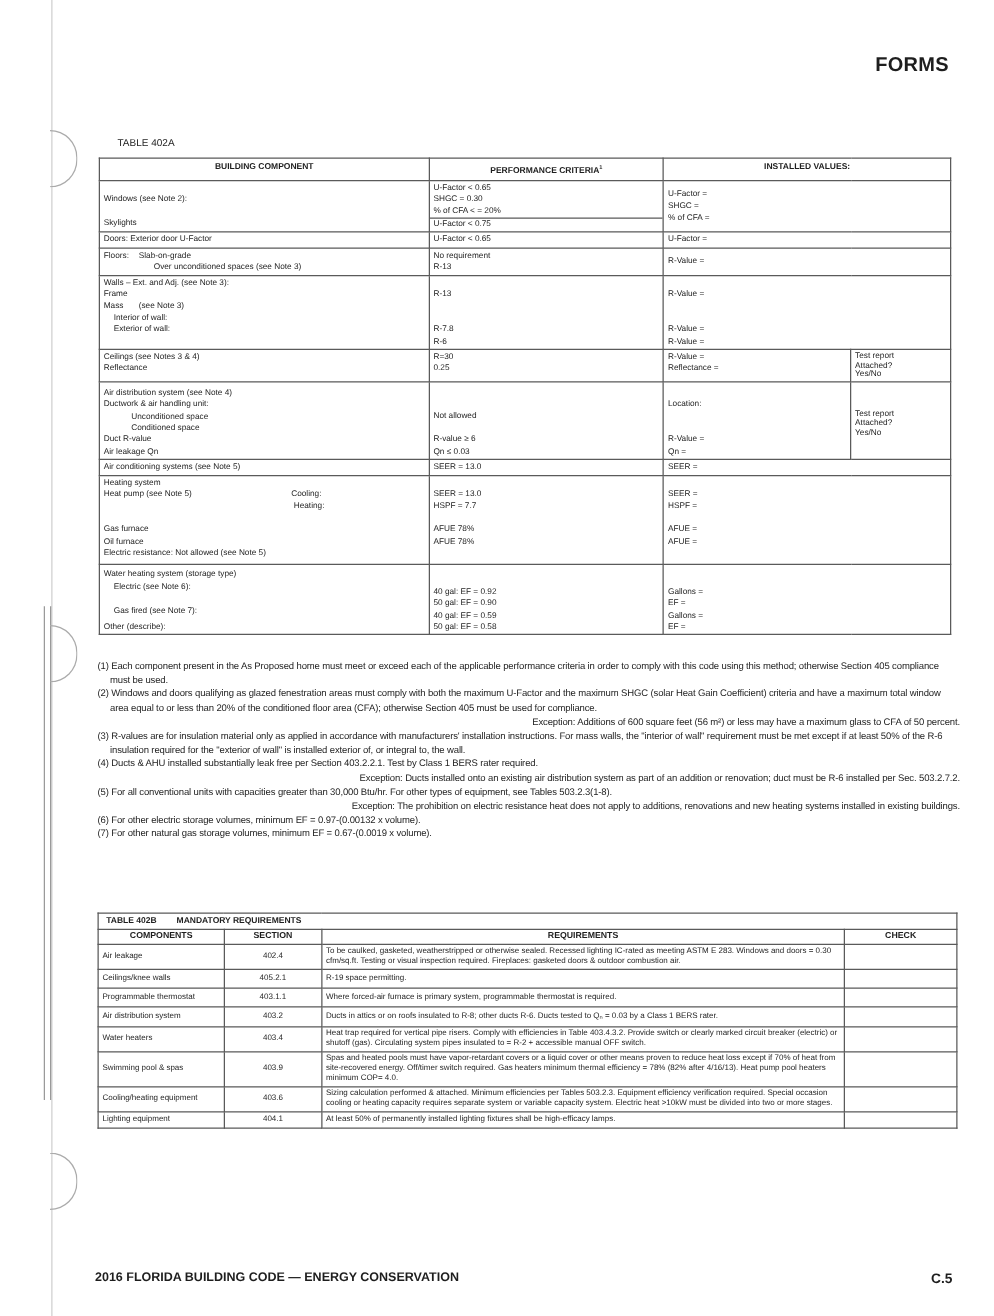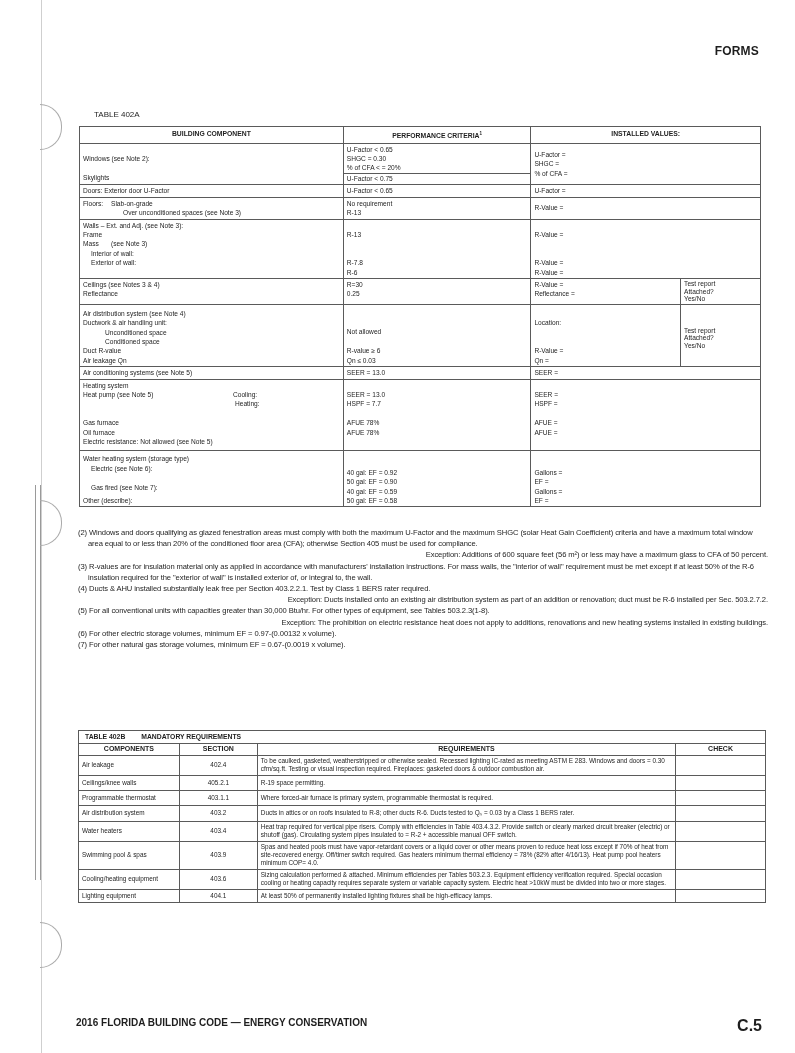--- a/index.html
+++ b/index.html
@@ -2,21 +2,21 @@
 <html><head>
 <meta charset="utf-8">
 <style>
   * { box-sizing: border-box; margin: 0; padding: 0; }
   html, body { width: 795px; height: 1053px; background: #ffffff; overflow: hidden; }
   body { position: relative; font-family: "Liberation Sans", sans-serif; color: #1e1e1e; }
 
   .binder-line { position: absolute; background: #9a9a9a; width: 1px; }
   .binder-hole { position: absolute; width: 22px; height: 46px; border: 1px solid #aaa; border-left: none; border-radius: 0 24px 24px 0; }
 
-  .header-forms { position: absolute; top: 44px; right: 36px; font-size: 12px; font-weight: bold; letter-spacing: 0.2px; margin-left: 10px; }
+  .header-forms { position: absolute; top: 44px; right: 36px; font-size: 16px; font-weight: bold; letter-spacing: 0.2px; margin-left: 10px; }
 
   .table-title { position: absolute; left: 94px; top: 110px; font-size: 8px; font-weight: normal; }
 
   table { border-collapse: collapse; }
   #t402a { position: absolute; left: 79px; top: 126px; width: 682px; font-size: 6.6px; line-height: 9.4px; }
   #t402a td, #t402a th { border: 1px solid #5a5a5a; vertical-align: top; padding: 1px 3px; font-weight: normal; }
   #t402a th { font-weight: bold; text-align: center; font-size: 6.8px; padding: 2px 3px; }
   #t402a .vm { vertical-align: middle; }
   .line { display: block; white-space: nowrap; }
   .ind1 { padding-left: 8px; }
@@ -30,21 +30,21 @@
 
   #t402b { position: absolute; left: 78px; top: 730px; width: 688px; font-size: 6.4px; line-height: 8.4px; }
   #t402b td, #t402b th { border: 1px solid #5a5a5a; padding: 1px 3px; vertical-align: middle; font-weight: normal; }
   #t402b th { font-weight: bold; text-align: center; font-size: 7px; }
   #t402b .caption-row td { font-weight: bold; font-size: 6.8px; text-align: left; padding: 2px 6px; }
   #t402b .caption-row span { margin-right: 16px; }
   #t402b td.sec { text-align: center; }
   #t402b td.req { vertical-align: top; }
 
   .footer-title { position: absolute; left: 76px; top: 1017px; font-size: 10px; font-weight: bold; }
-  .footer-page { position: absolute; right: 33px; top: 1017px; font-size: 16px; font-weight: bold; }
+  .footer-page { position: absolute; right: 33px; top: 1017px; font-size: 11px; font-weight: bold; }
 </style>
 </head>
 <body>
 
 <div class="binder-line" style="left:41px; top:0; height:1053px; background:#cfcfcf;"></div>
 <div class="binder-hole" style="left:40px; top:104px;"></div>
 <div class="binder-line" style="left:35px; top:485px; height:395px;"></div>
 <div class="binder-line" style="left:40px; top:485px; height:395px;"></div>
 <div class="binder-hole" style="left:40px; top:500px;"></div>
 <div class="binder-hole" style="left:40px; top:922px;"></div>
@@ -240,20 +240,21 @@
       <span class="line">Gallons =</span>
       <span class="line">EF =</span>
       <span class="line">Gallons =</span>
       <span class="line">EF =</span>
     </td>
   </tr>
 </tbody>
   </table>
 
 <div class="notes">
+  <div class="note"><span>(1)</span> <span>Each component present in the As Proposed home must meet or exceed each of the applicable performance criteria in order to comply with this code using this method; otherwise Section 405 compliance must be used.</span></div>
   <div class="note"><span>(2)</span> <span>Windows and doors qualifying as glazed fenestration areas must comply with both the maximum U-Factor and the maximum SHGC (solar Heat Gain Coefficient) criteria and have a maximum total window area equal to or less than 20% of the conditioned floor area (CFA); otherwise Section 405 must be used for compliance.</span><span class="exc">Exception:  Additions of 600 square feet (56 m²) or less may have a maximum glass to CFA of 50 percent.</span></div>
   <div class="note"><span>(3)</span> <span>R-values are for insulation material only as applied in accordance with manufacturers' installation instructions. For mass walls, the "interior of wall" requirement must be met except if at least 50% of the R-6 insulation required for the "exterior of wall" is installed exterior of, or integral to, the wall.</span></div>
   <div class="note"><span>(4)</span> <span>Ducts &amp; AHU installed substantially leak free per Section 403.2.2.1. Test by Class 1 BERS rater required.</span><span class="exc">Exception: Ducts installed onto an existing air distribution system as part of an addition or renovation; duct must be R-6 installed per Sec. 503.2.7.2.</span></div>
   <div class="note"><span>(5)</span> <span>For all conventional units with capacities greater than 30,000 Btu/hr.  For other types of equipment, see Tables 503.2.3(1-8).</span><span class="exc">Exception: The prohibition on electric resistance heat does not apply to additions, renovations and new heating systems installed in existing buildings.</span></div>
   <div class="note"><span>(6)</span> <span>For other electric storage volumes, minimum EF = 0.97-(0.00132 x volume).</span></div>
   <div class="note"><span>(7)</span> <span>For other natural gas storage volumes, minimum EF = 0.67-(0.0019 x volume).</span></div>
 </div>
 
 <table id="t402b">
   <colgroup>

